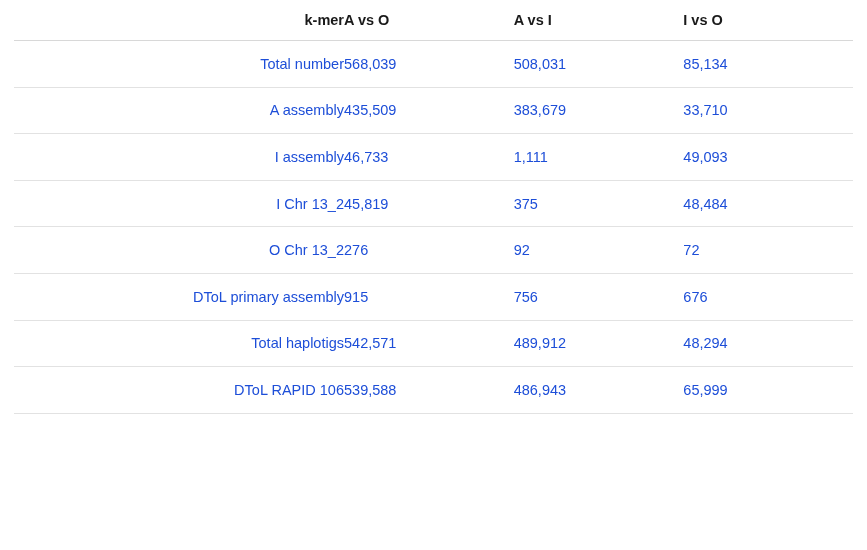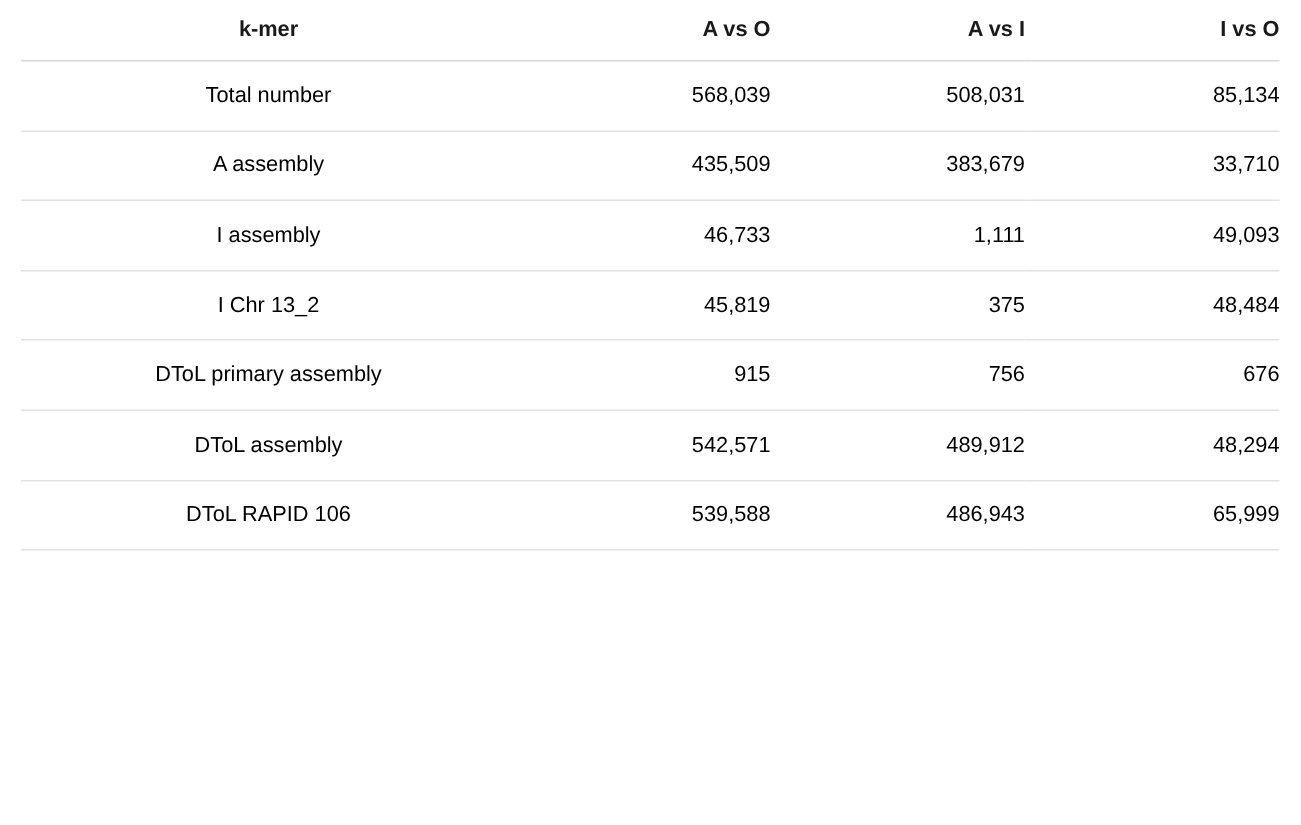--- a/index.html
+++ b/index.html
@@ -25,36 +25,36 @@
     table-layout: fixed;
   }
   table.kmer-table th,
   table.kmer-table td {
     border-bottom: 1px solid #e2e2e2;
     padding: 0;
     height: 45.6px;
     vertical-align: middle;
     font-size: 14.5px;
     font-weight: normal;
-    color: #000000;
+    color: #1d4ed8;
   }
   table.kmer-table thead th {
     font-weight: bold;
     color: #1a1a1a;
     font-size: 14.5px;
     height: 40px;
     border-bottom: 1px solid #d8d8d8;
   }
   .col-label {
-    text-align: center;
+    text-align: right;
     padding-left: 4px;
     width: 330px;
   }
   .col-num {
-    text-align: right;
+    text-align: left;
     padding-right: 10px;
   }
   thead .col-num {
     padding-right: 10px;
   }
   tbody tr:last-child td {
     border-bottom: 1px solid #e2e2e2;
   }
 </style>
 </head>
@@ -89,27 +89,33 @@
           <td class="col-num">1,111</td>
           <td class="col-num">49,093</td>
         </tr>
         <tr>
           <td class="col-label">I Chr 13_2</td>
           <td class="col-num">45,819</td>
           <td class="col-num">375</td>
           <td class="col-num">48,484</td>
         </tr>
         <tr>
+          <td class="col-label">O Chr 13_2</td>
+          <td class="col-num">276</td>
+          <td class="col-num">92</td>
+          <td class="col-num">72</td>
+        </tr>
+        <tr>
           <td class="col-label">DToL primary assembly</td>
           <td class="col-num">915</td>
           <td class="col-num">756</td>
           <td class="col-num">676</td>
         </tr>
         <tr>
-          <td class="col-label">DToL assembly</td>
+          <td class="col-label">Total haplotigs</td>
           <td class="col-num">542,571</td>
           <td class="col-num">489,912</td>
           <td class="col-num">48,294</td>
         </tr>
         <tr>
           <td class="col-label">DToL RAPID 106</td>
           <td class="col-num">539,588</td>
           <td class="col-num">486,943</td>
           <td class="col-num">65,999</td>
         </tr>

